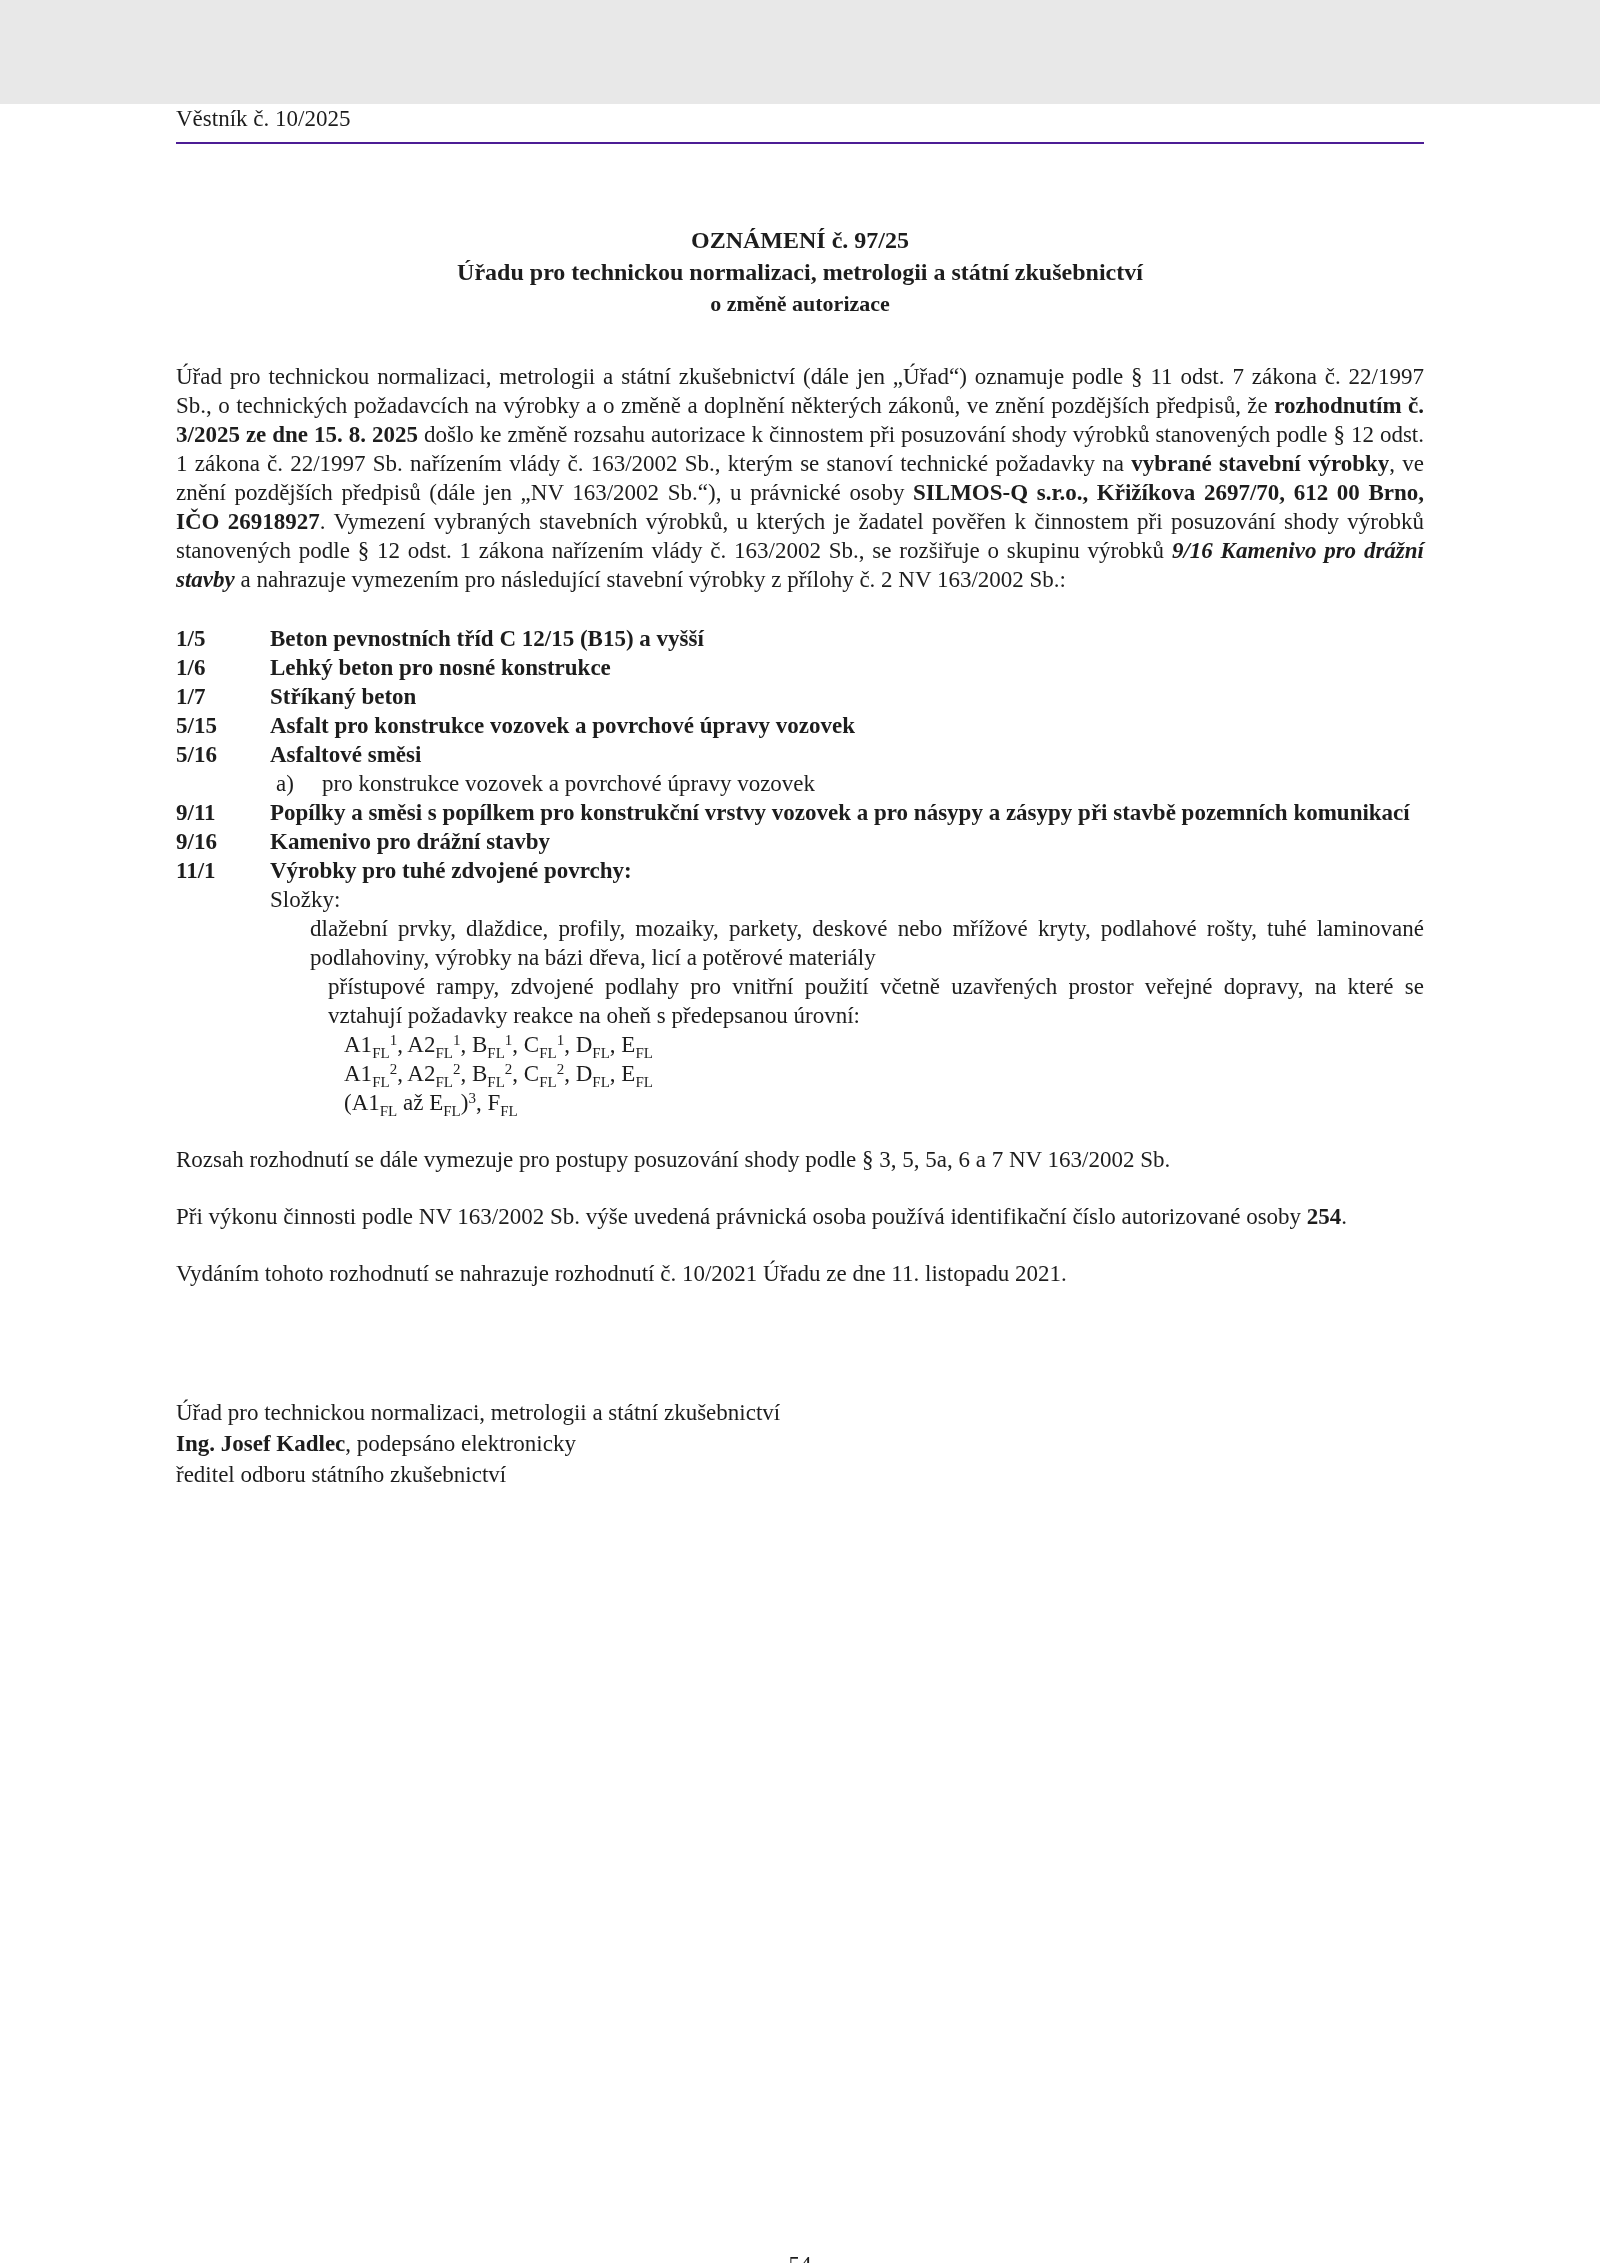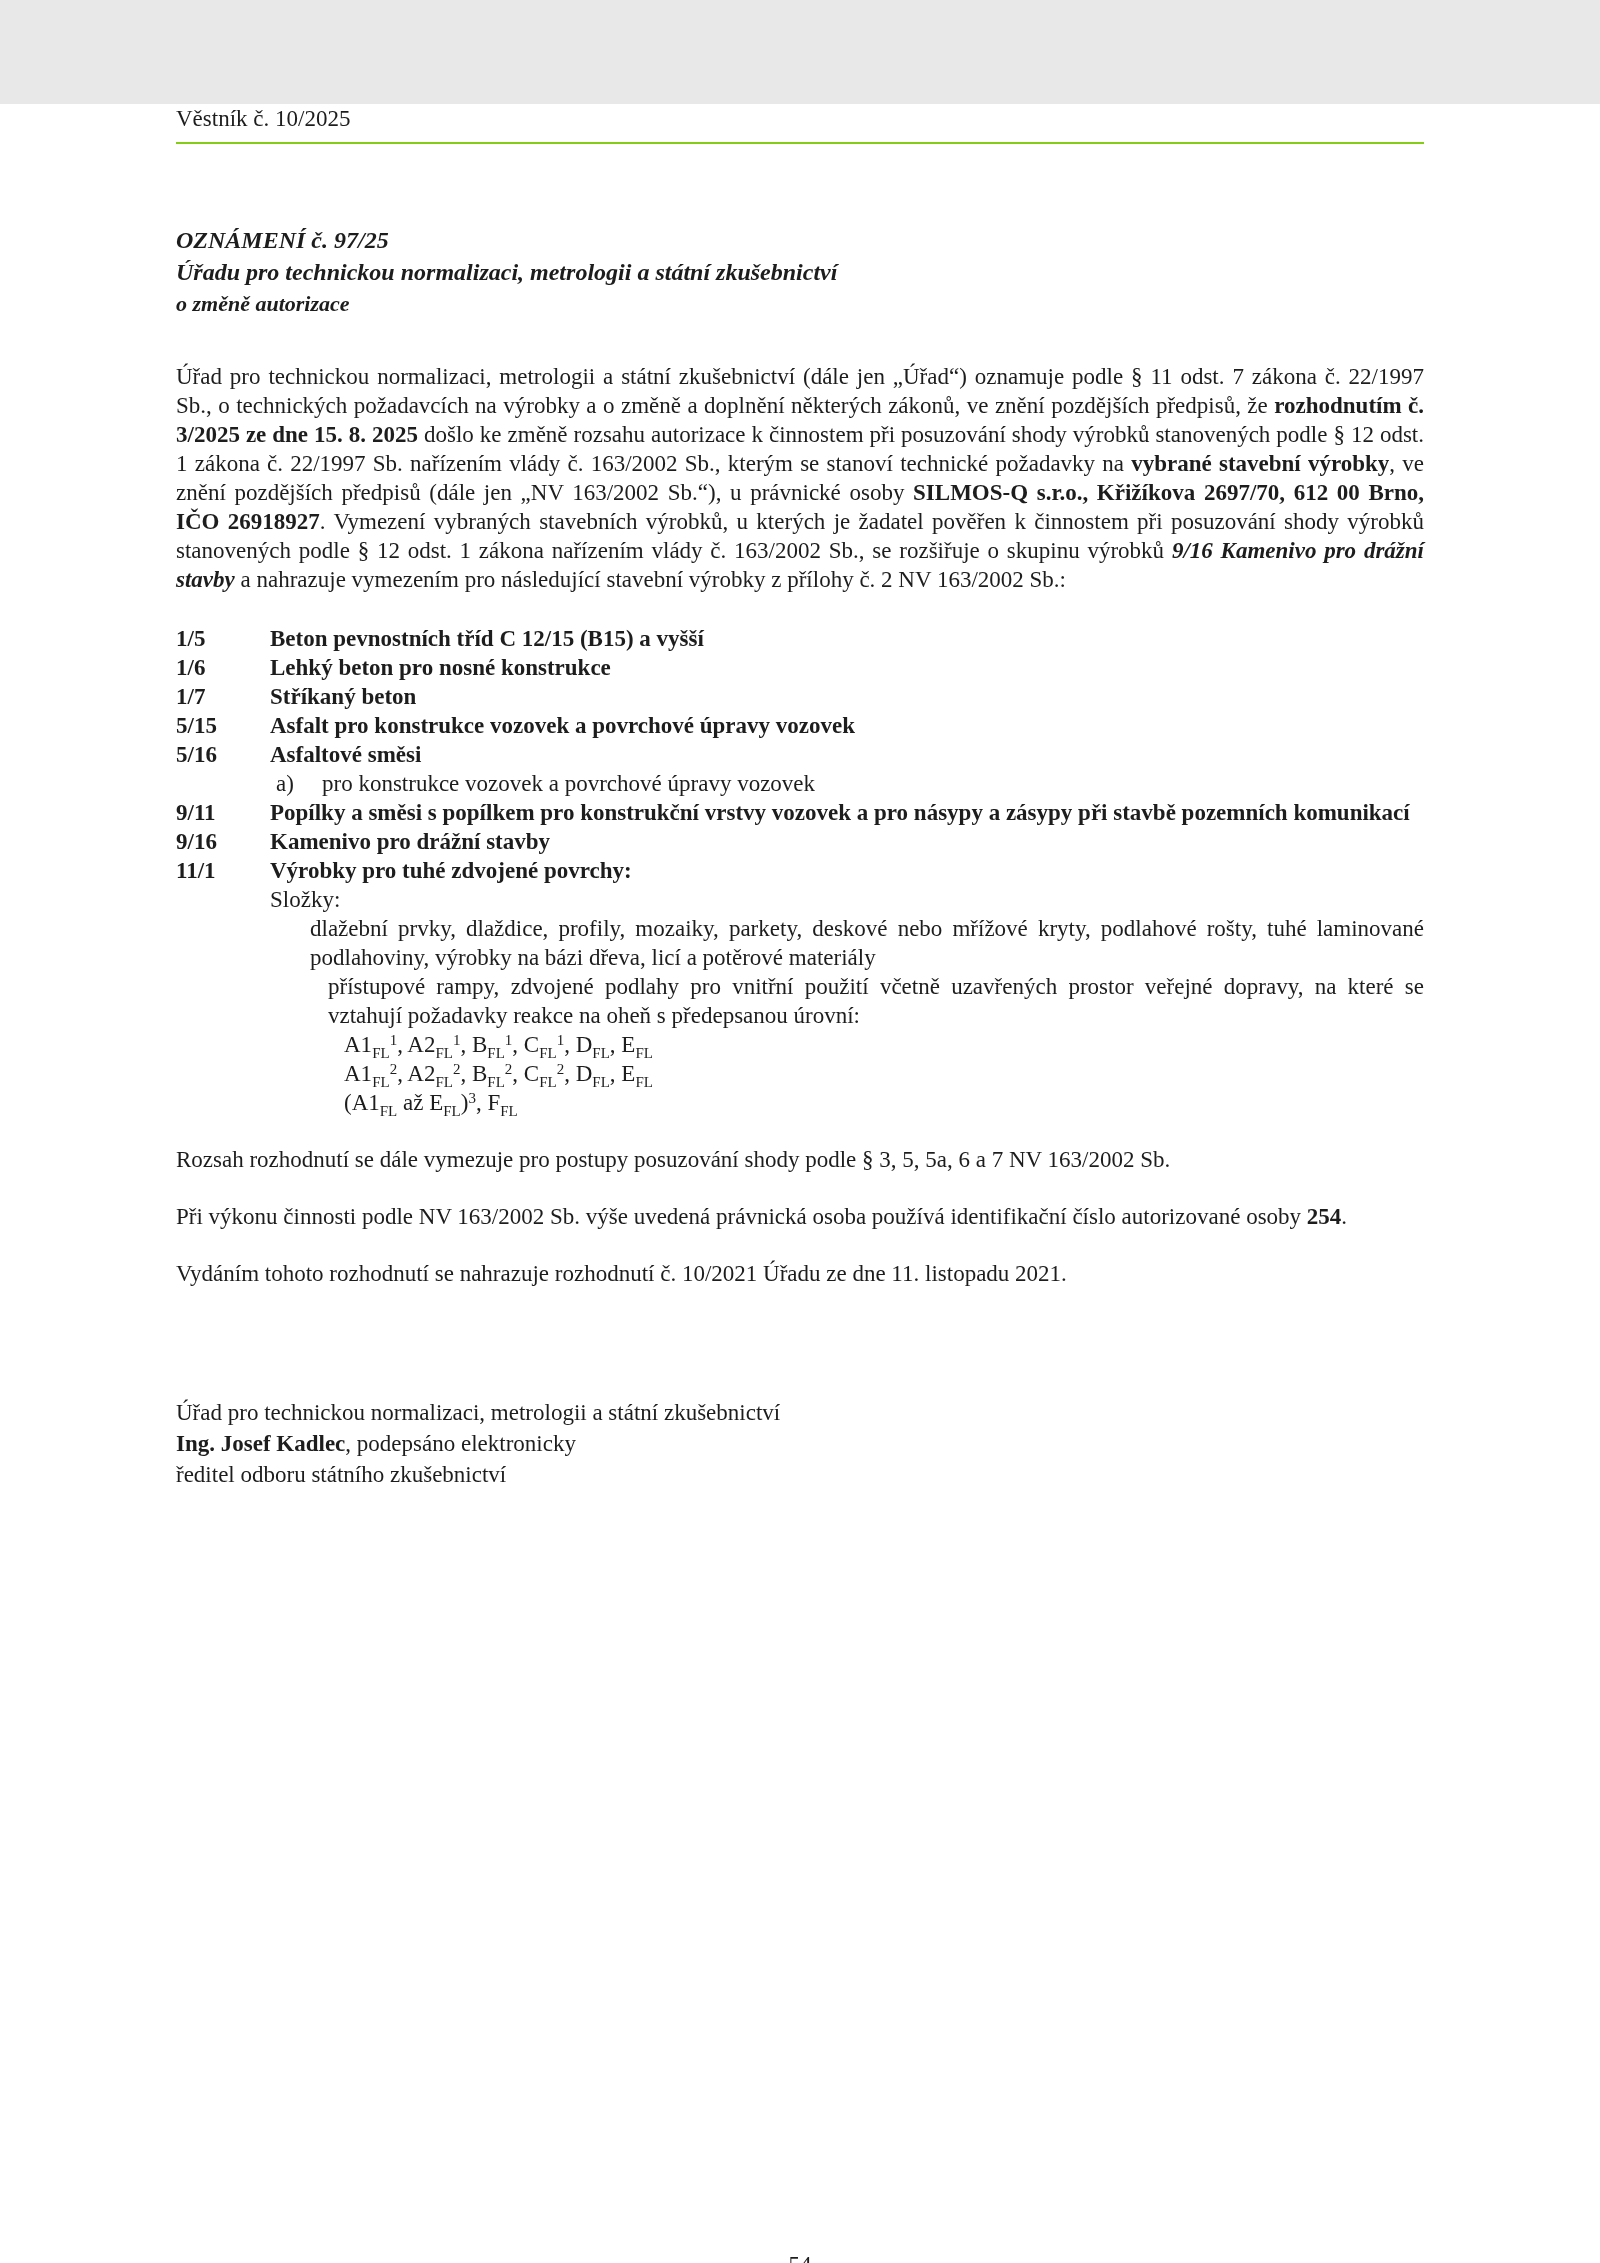--- a/index.html
+++ b/index.html
@@ -12,29 +12,28 @@
     background: #ffffff;
     color: #1d1d1d;
     font-family: "Liberation Serif", "DejaVu Serif", serif;
     font-size: 23px;
     line-height: 29px;
     padding: 0 176px;
   }
   .running-header {
     margin-top: 104px;
     padding-bottom: 9px;
-    border-bottom: 2px solid #84cc16;
+    border-bottom: 2px solid #4c1d95;
   }
   .title-block {
     margin-top: 80px;
-    text-align: left;
+    text-align: center;
     font-weight: bold;
     font-size: 24px;
     line-height: 32px;
-    font-style: italic;
   }
   .notice-subject {
     font-size: 22px;
   }
   .intro {
     margin-top: 42px;
     text-align: justify;
   }
   .product-list { margin-top: 30px; }
   .list-row { display: flex; }

